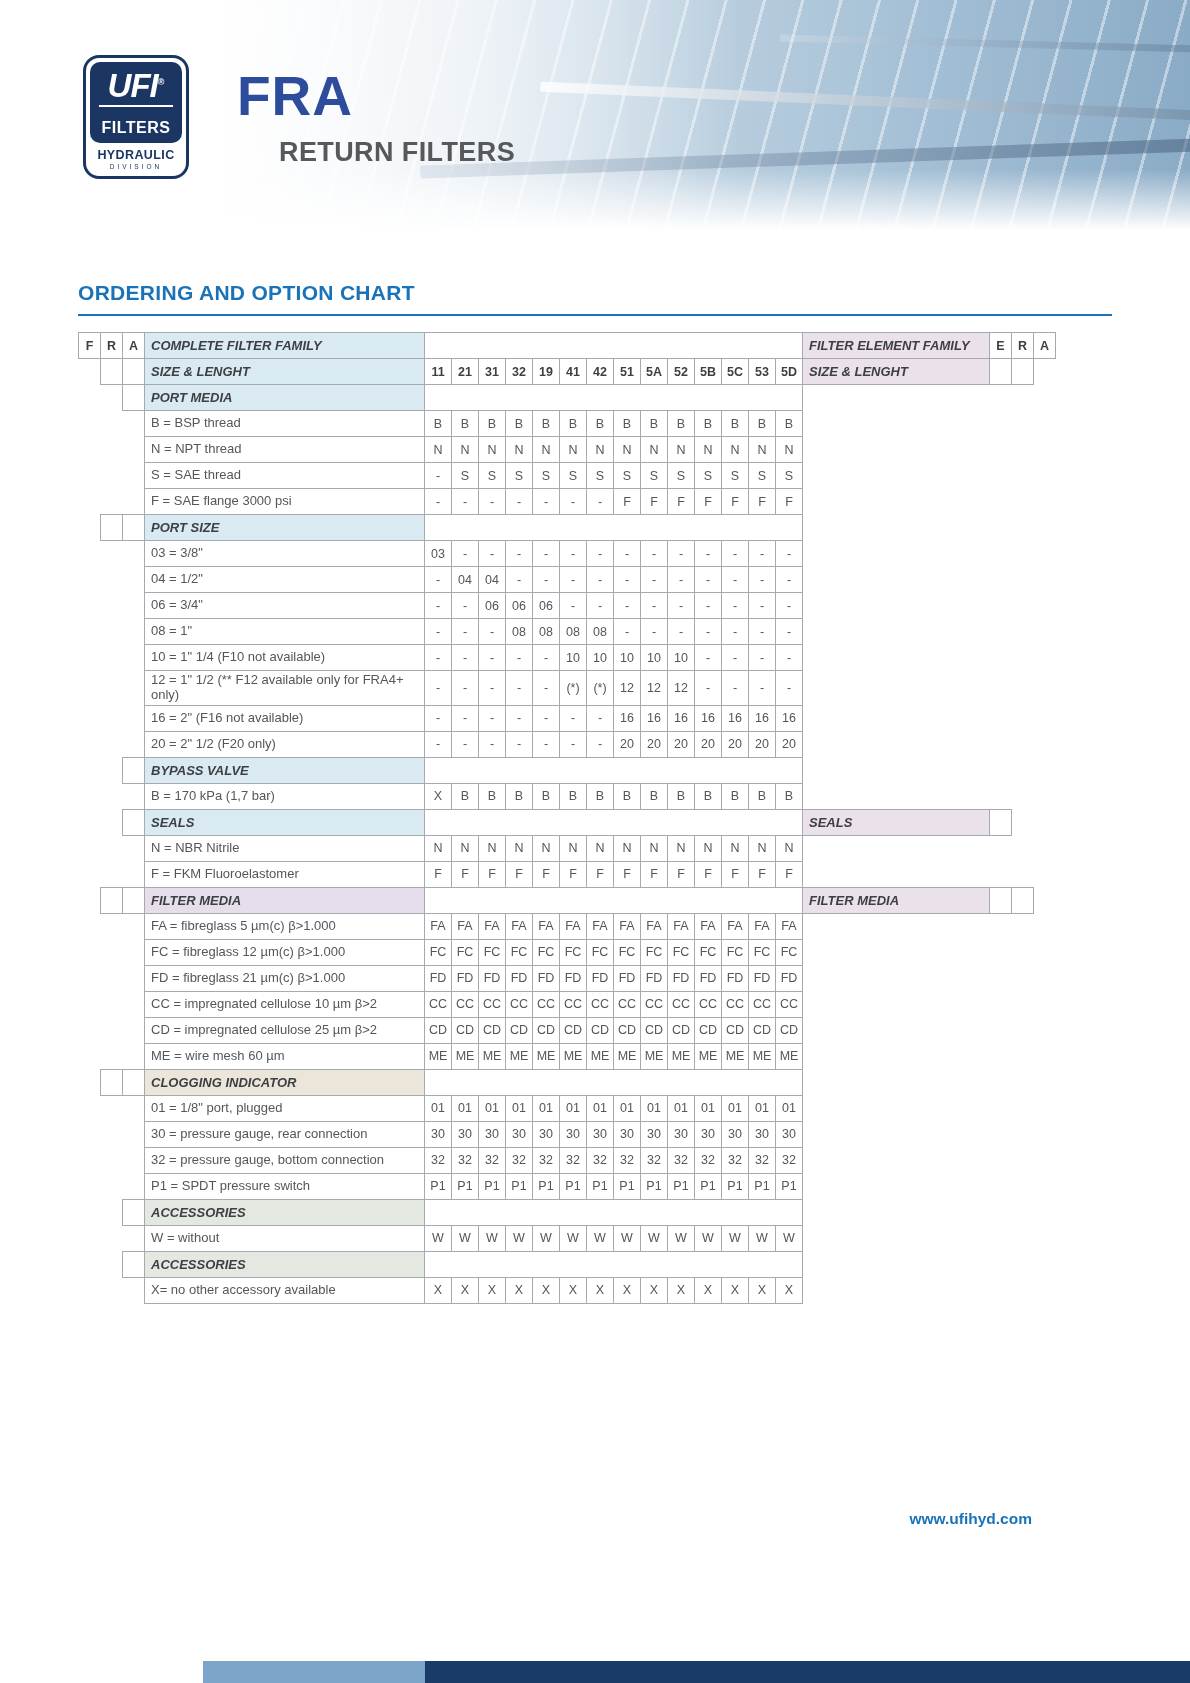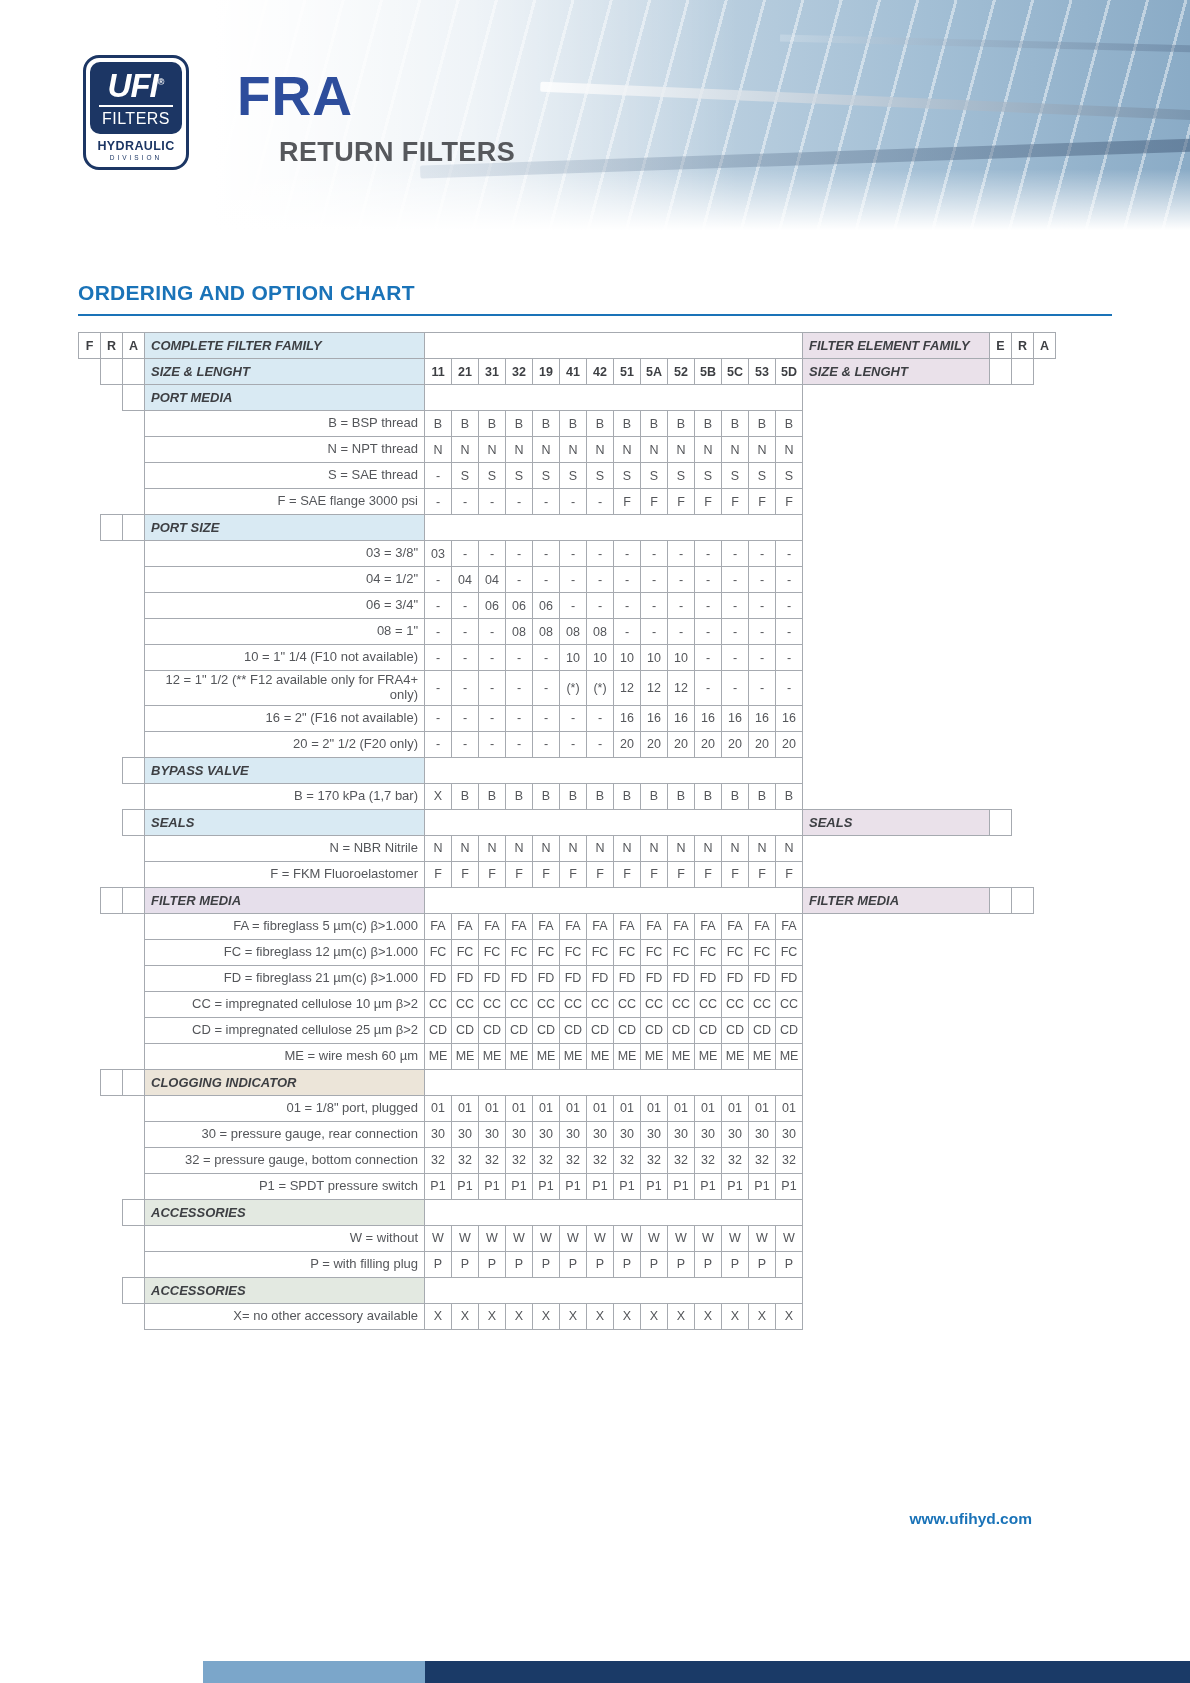--- a/index.html
+++ b/index.html
@@ -47,21 +47,21 @@
     position: absolute; left: 83px; top: 55px; width: 106px;
     border: 3px solid #1c3664; border-radius: 16px;
     background: #ffffff; padding: 4px; z-index: 3;
   }
   .logo-top {
     background: #1c3664; border-radius: 10px;
     padding: 8px 3px 6px; text-align: center; color: #ffffff;
   }
   .logo-brand { font-size: 33px; font-weight: bold; font-style: italic; line-height: 0.95; letter-spacing: -1px; }
   .logo-brand .reg { font-size: 9px; vertical-align: super; font-style: normal; letter-spacing: 0; }
-  .logo-filters { font-size: 16px; font-weight: normal; letter-spacing: 0.5px; border-top: 2px solid #ffffff; margin: 4px 6px 0; padding-top: 3px; }
+  .logo-filters { font-size: 16px; font-weight: bold; letter-spacing: 0.5px; border-top: 2px solid #ffffff; margin: 4px 6px 0; padding-top: 12px; }
   .logo-division { text-align: center; color: #1c3664; padding: 5px 0 2px; }
   .logo-hyd { font-size: 12.5px; font-weight: bold; letter-spacing: 0.4px; }
   .logo-div { font-size: 6.5px; letter-spacing: 3px; margin-top: 1px; }
 
   
   .product-code {
     position: absolute; left: 237px; top: 64px;
     font-size: 55px; font-weight: bold; color: #2d4d9c; letter-spacing: 1px; z-index: 3;
   }
   .product-name {
@@ -84,21 +84,21 @@
   table.order {
     border-collapse: collapse; table-layout: fixed; width: 977px;
     font-size: 12.5px; color: #54565a;
   }
   table.order td {
     border: 1px solid #a6aab0; height: 26px; padding: 0 3px;
     text-align: center; vertical-align: middle; background: #ffffff;
     overflow: hidden;
   }
   table.order td.nb { border: none; background: transparent; }
-  table.order td.lbl { text-align: right; padding: 2px 6px; font-size: 13px; line-height: 1.15; }
+  table.order td.lbl { text-align: left; padding: 2px 6px; font-size: 13px; line-height: 1.15; }
   table.order td.hdr { text-align: left; font-weight: bold; font-size: 13px; color: #3d3f43; padding: 0 6px; font-style: italic; }
   table.order td.code, table.order td.colhead { font-weight: bold; color: #3d3f43; }
   .bg-blue   { background: #d9eaf3 !important; }
   .bg-purple { background: #e6dfeb !important; }
   .bg-tan    { background: #ece5d9 !important; }
   .bg-green  { background: #e3e9e1 !important; }
   .bg-pink   { background: #eae1ea !important; }
 
   
   .website {
@@ -747,39 +747,20 @@
             <td class="val">W</td>
             <td class="val">W</td>
             <td class="val">W</td>
             <td class="val">W</td>
             <td class="val">W</td>
             <td class="val">W</td>
             <td class="val">W</td>
             <td class="nb" colspan="4"></td>
           </tr>
           <tr>
-            <td class="nb" colspan="3"></td>
-            <td class="lbl">P = with filling plug</td>
-            <td class="val">P</td>
-            <td class="val">P</td>
-            <td class="val">P</td>
-            <td class="val">P</td>
-            <td class="val">P</td>
-            <td class="val">P</td>
-            <td class="val">P</td>
-            <td class="val">P</td>
-            <td class="val">P</td>
-            <td class="val">P</td>
-            <td class="val">P</td>
-            <td class="val">P</td>
-            <td class="val">P</td>
-            <td class="val">P</td>
-            <td class="nb" colspan="4"></td>
-          </tr>
-          <tr>
             <td class="nb"></td>
             <td class="nb"></td>
             <td></td>
             <td class="hdr bg-green">ACCESSORIES</td>
             <td colspan="14"></td>
             <td class="nb" colspan="4"></td>
           </tr>
           <tr>
             <td class="nb" colspan="3"></td>
             <td class="lbl">X= no other accessory available</td>

